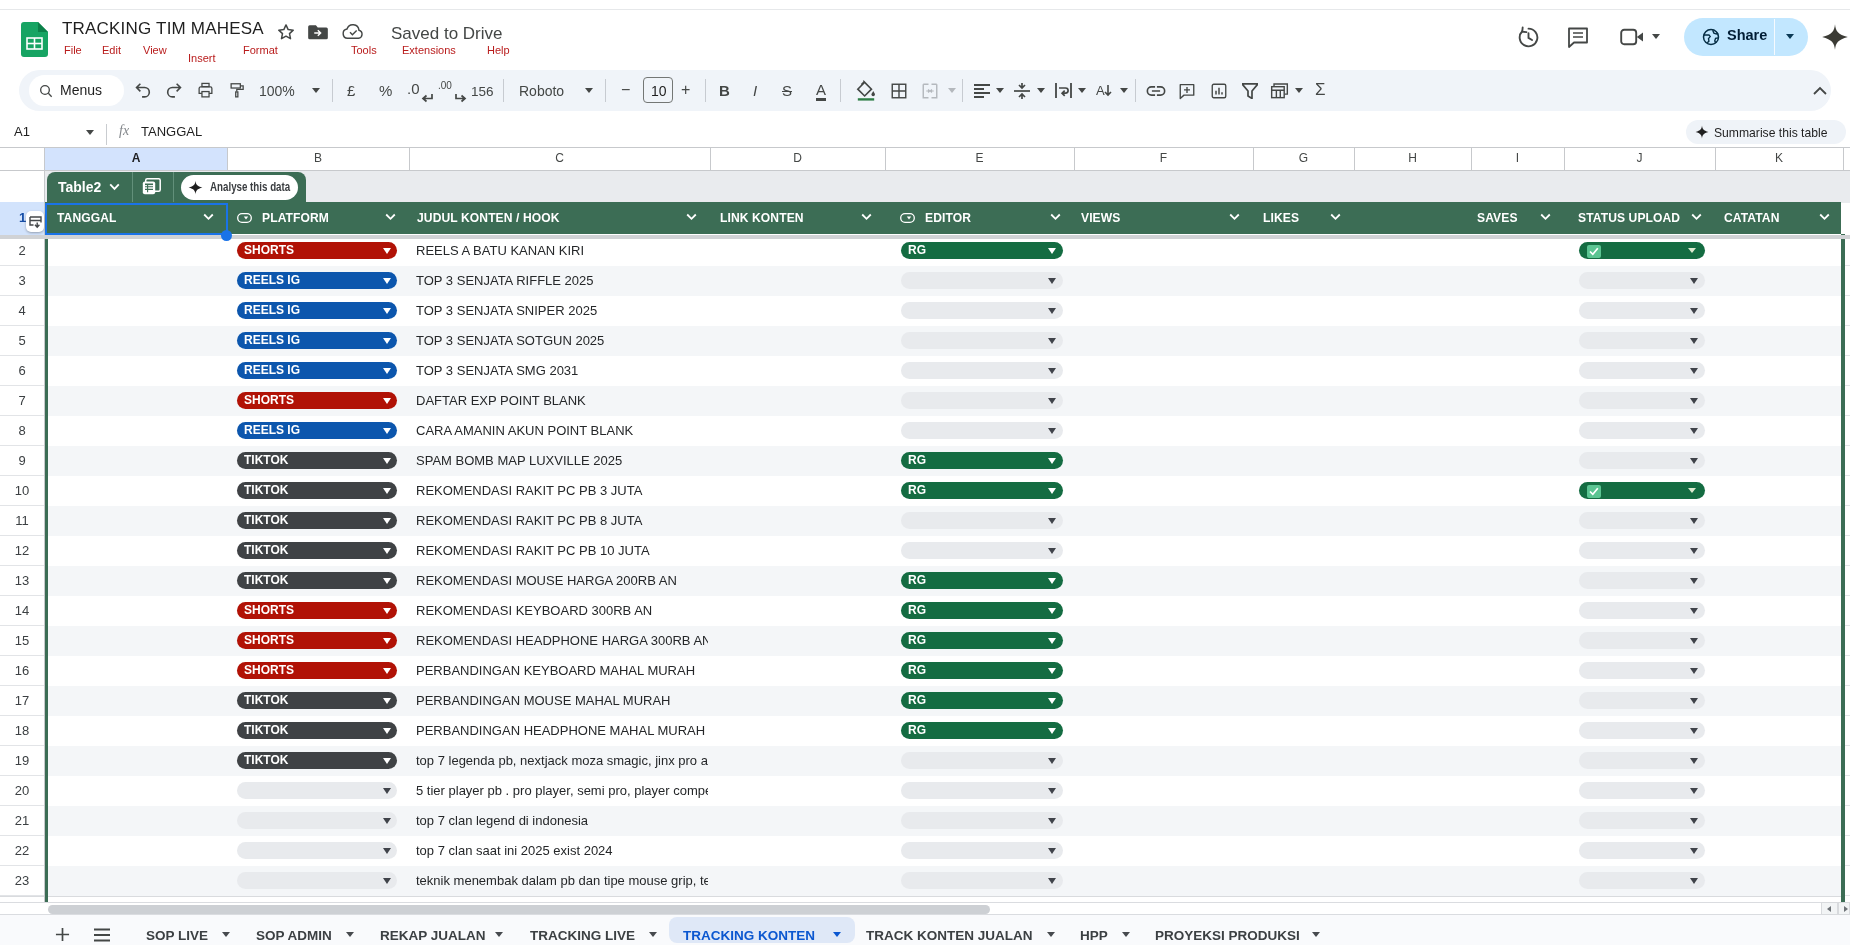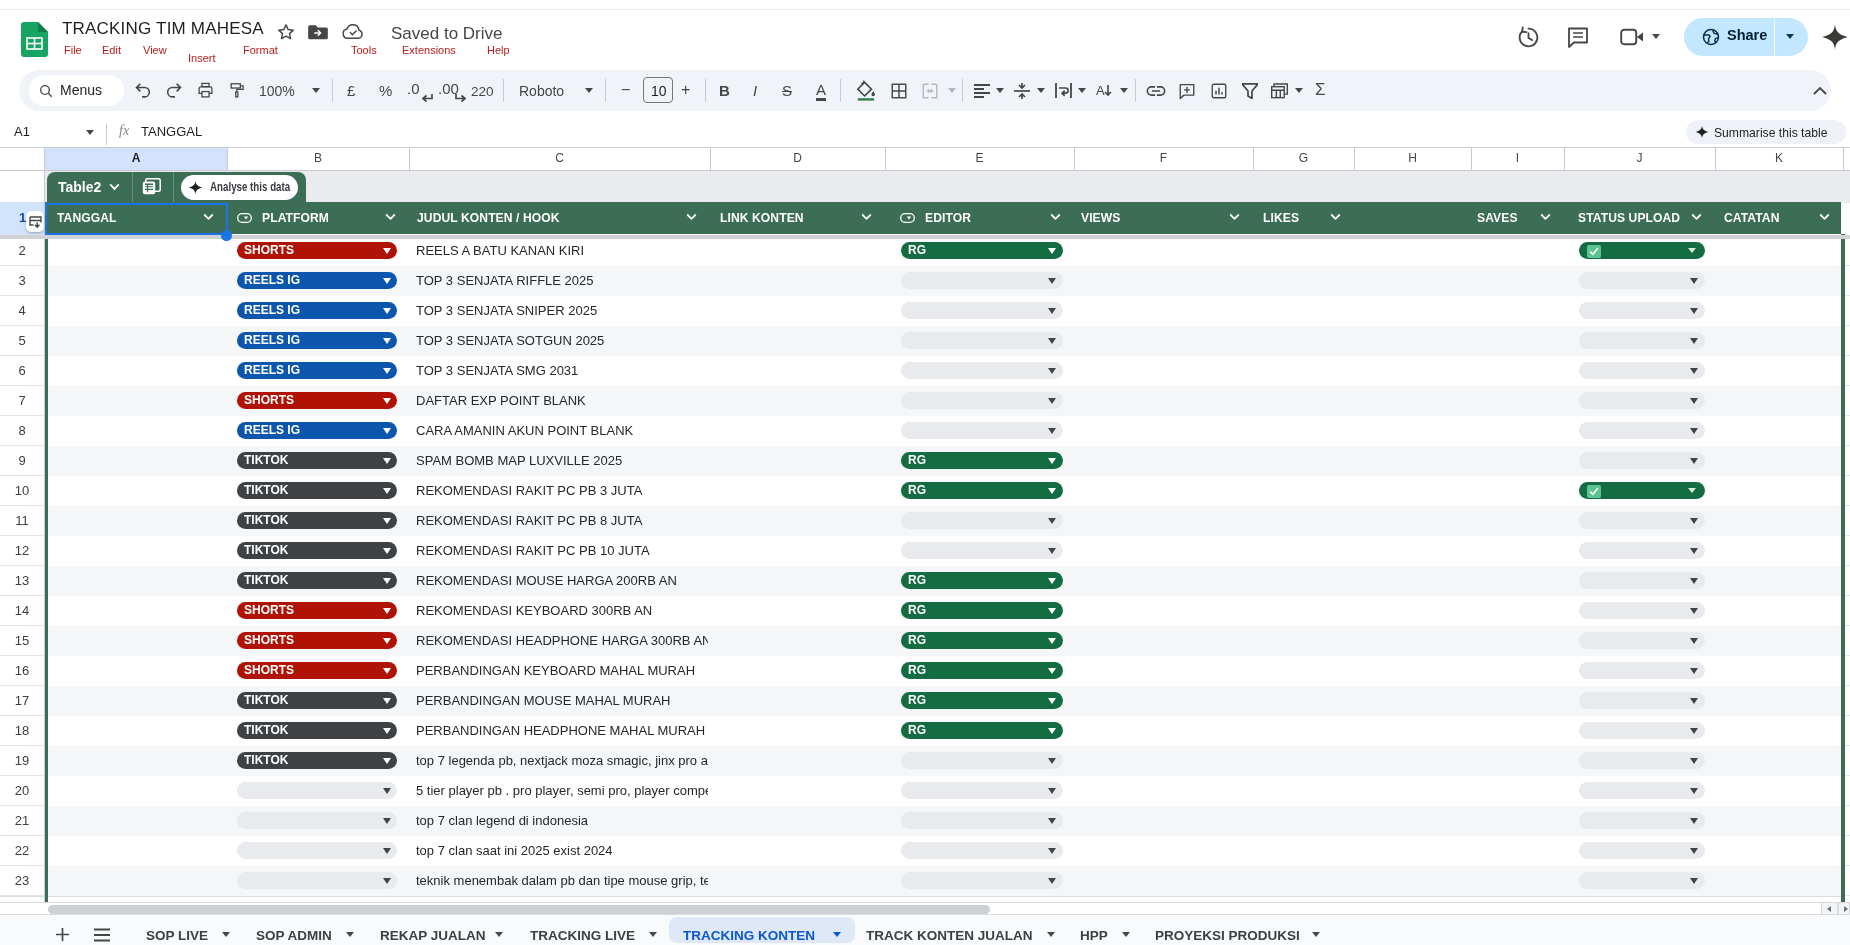--- a/index.html
+++ b/index.html
@@ -101,25 +101,25 @@
 </svg>
 <div class="ab" style="left:259px;top:83px;font-size:14px;color:#444746;font-weight:normal;">100%</div>
 <div class="ab" style="left:312px;top:88px;width:0;height:0;border-left:4px solid transparent;border-right:4px solid transparent;border-top:5px solid #444746;"></div>
 <div class="ab" style="left:332px;top:79px;width:1px;height:23px;background:#c7cbd1;"></div>
 <div class="ab" style="left:347px;top:82px;font-size:15px;color:#444746;font-weight:normal;">£</div>
 <div class="ab" style="left:379px;top:82px;font-size:15px;color:#444746;font-weight:normal;">%</div>
 <div class="ab" style="left:407px;top:80px;font-size:15px;color:#444746;font-weight:normal;">.0</div>
 <svg class="ic" style="left:421px;top:94px" width="12" height="10" viewBox="0 0 12 10">
     <path d="M11 0 v4.5 h-8 M5.5 1.5 L2 4.5 l3.5 3" fill="none" stroke="#444746" stroke-width="1.7"></path>
   </svg>
-<div class="ab" style="left:438px;top:80px;font-size:15px;color:#444746;font-weight:normal;">.00</div>
+<div class="ab" style="left:438px;top:80px;font-size:10px;color:#444746;font-weight:normal;">.00</div>
 <svg class="ic" style="left:455px;top:94px" width="12" height="10" viewBox="0 0 12 10">
     <path d="M1 0 v4.5 h8 M6.5 1.5 L10 4.5 l-3.5 3" fill="none" stroke="#444746" stroke-width="1.7"></path>
   </svg>
-<div class="ab" style="left:471px;top:84px;font-size:13.5px;color:#444746;font-weight:normal;">220</div>
+<div class="ab" style="left:471px;top:84px;font-size:13.5px;color:#444746;font-weight:normal;">156</div>
 <div class="ab" style="left:503px;top:79px;width:1px;height:23px;background:#c7cbd1;"></div>
 <div class="ab" style="left:519px;top:83px;font-size:14px;color:#444746;font-weight:normal;">Roboto</div>
 <div class="ab" style="left:585px;top:88px;width:0;height:0;border-left:4px solid transparent;border-right:4px solid transparent;border-top:5px solid #444746;"></div>
 <div class="ab" style="left:605px;top:79px;width:1px;height:23px;background:#c7cbd1;"></div>
 <div class="ab" style="left:621px;top:81px;font-size:16px;color:#444746;font-weight:normal;">−</div>
 <div class="ab" style="left:643px;top:77px;width:30px;height:26px;border:1px solid #747775;border-radius:4px;"></div>
 <div class="ab" style="left:651px;top:83px;font-size:14px;color:#1f1f1f;font-weight:normal;">10</div>
 <div class="ab" style="left:681px;top:81px;font-size:16px;color:#444746;font-weight:normal;">+</div>
 <div class="ab" style="left:705px;top:79px;width:1px;height:23px;background:#c7cbd1;"></div>
 <div class="ab" style="left:719px;top:82px;font-size:15px;color:#444746;font-weight:bold;">B</div>

